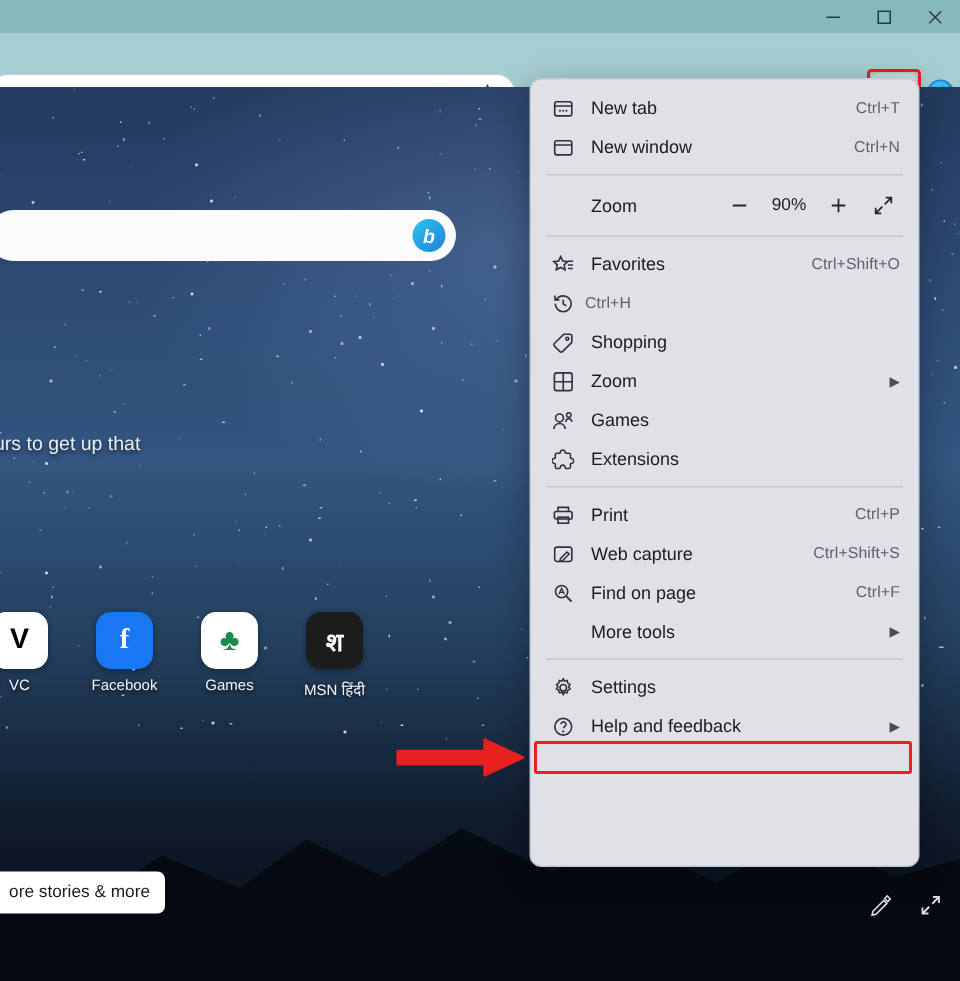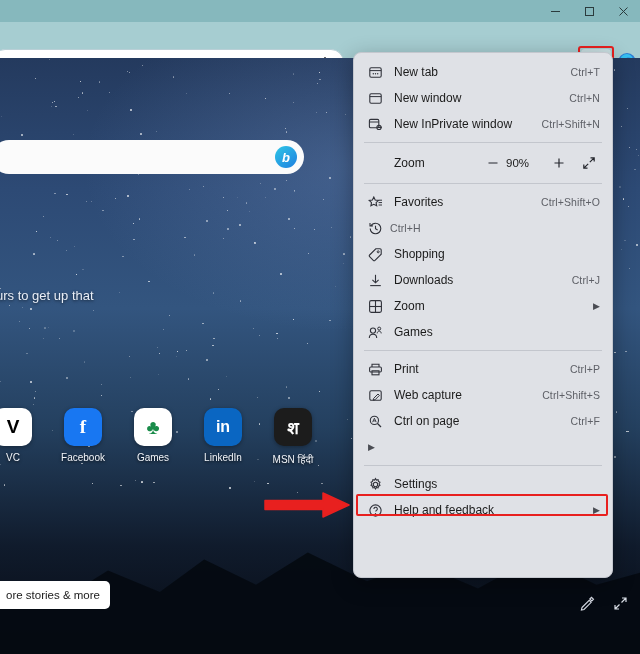--- a/index.html
+++ b/index.html
@@ -129,21 +129,21 @@
   .mi .caret { color:#4a4c53; font-size:9px; line-height:1; }
   .mi.noicon .lbl { padding-left:26px; }
   .sep { height:1px; background:#c3c6cd; margin:5px 10px; }
 
   .zoomrow {
     height:30px; display:flex; align-items:center;
     padding:0 10px 0 40px; color:#1b1b1b; font-size:12px;
   }
   .zoomrow .zlbl { flex:1; }
   .zbtn { width:26px; height:22px; display:flex; align-items:center; justify-content:center; color:#25272e; }
-  .zval { width:40px; text-align:left; font-size:11.5px; color:#1b1b1b; }
+  .zval { width:40px; text-align:center; font-size:11.5px; color:#1b1b1b; }
   .zfull { width:26px; height:22px; display:flex; align-items:center; justify-content:center; color:#25272e; margin-left:4px; }
   .zbtn svg, .zfull svg { display:block; }
 
   .settings-highlight {
     position:absolute; left:356px; top:494px; width:252px; height:22px;
     border:2px solid #e8201f; border-radius:2px; pointer-events:none; z-index:40;
   }
   .arrow { position:absolute; left:263px; top:491px; width:90px; height:28px; z-index:40; }
 </style>
 </head>
@@ -670,24 +670,20 @@
      </div>
         <div class="sc">
        <div class="sc-tile fb-tile">f</div>
        <div class="sc-label">Facebook</div>
      </div>
         <div class="sc">
        <div class="sc-tile ga-tile">♣</div>
        <div class="sc-label">Games</div>
      </div>
         <div class="sc">
-       <div class="sc-tile li-tile">in</div>
-       <div class="sc-label">LinkedIn</div>
-     </div>
-        <div class="sc">
        <div class="sc-tile msn-tile">श</div>
        <div class="sc-label">MSN हिंदी</div>
      </div>
       </div>
 
     <div class="stories-pill">
       <span>ore stories &amp; more</span>
     </div>
 
     <div class="page-tools">
@@ -724,32 +720,20 @@
         <div class="mi">
               <span class="ico">
             <svg width="15" height="15" viewBox="0 0 15 15">
               <rect x="1.8" y="2.8" width="11.4" height="9.4" rx="1.4" fill="none" stroke="currentColor" stroke-width="1.1"></rect>
               <line x1="1.8" y1="5.6" x2="13.2" y2="5.6" stroke="currentColor" stroke-width="1"></line>
             </svg>
           </span>
               <span class="lbl">New window</span>
               <span class="acc">Ctrl+N</span>
             </div>
-        <div class="mi">
-              <span class="ico">
-            <svg width="15" height="15" viewBox="0 0 15 15">
-              <rect x="1.4" y="2.4" width="9.4" height="8.4" rx="1.3" fill="none" stroke="currentColor" stroke-width="1.1"></rect>
-              <line x1="1.4" y1="5" x2="10.8" y2="5" stroke="currentColor" stroke-width="1"></line>
-              <circle cx="11" cy="10.4" r="2.1" fill="none" stroke="currentColor" stroke-width="1.1"></circle>
-              <line x1="11" y1="10.4" x2="13.8" y2="10.4" stroke="currentColor" stroke-width="1.1"></line>
-            </svg>
-          </span>
-              <span class="lbl">New InPrivate window</span>
-              <span class="acc">Ctrl+Shift+N</span>
-            </div>
       </div>
 
     <div class="sep"></div>
 
     <div class="zoomrow">
       <span class="zlbl">Zoom</span>
       <span class="zbtn">
         <svg width="14" height="14" viewBox="0 0 14 14">
             <line x1="2.5" y1="7" x2="11.5" y2="7" stroke="currentColor" stroke-width="1.2"></line>
           </svg>
@@ -798,51 +782,49 @@
               <path d="M7.8 1.8H12c.7 0 1.2.5 1.2 1.2v4.2L7 13.4a1.2 1.2 0 01-1.7 0L1.6 9.7a1.2 1.2 0 010-1.7z" fill="none" stroke="currentColor" stroke-width="1.1"></path>
               <circle cx="10.2" cy="4.8" r="1" fill="none" stroke="currentColor" stroke-width="1"></circle>
             </svg>
           </span>
               <span class="lbl">Shopping</span>
 
             </div>
         <div class="mi">
               <span class="ico">
             <svg width="15" height="15" viewBox="0 0 15 15">
-              <line x1="7.5" y1="1.8" x2="7.5" y2="9.6" stroke="currentColor" stroke-width="1.1"></line>
-              <path d="M4.4 6.8l3.1 3 3.1-3" fill="none" stroke="currentColor" stroke-width="1.1"></path>
-              <line x1="2.2" y1="12.6" x2="12.8" y2="12.6" stroke="currentColor" stroke-width="1.1"></line>
-            </svg>
-          </span>
-              <span class="lbl">Downloads</span>
-              <span class="acc">Ctrl+J</span>
-            </div>
-        <div class="mi">
-              <span class="ico">
-            <svg width="15" height="15" viewBox="0 0 15 15">
               <rect x="1.6" y="1.6" width="11.8" height="11.8" rx="1.6" fill="none" stroke="currentColor" stroke-width="1.1"></rect>
               <line x1="7.5" y1="1.6" x2="7.5" y2="13.4" stroke="currentColor" stroke-width="1.1"></line>
               <line x1="1.6" y1="7.5" x2="13.4" y2="7.5" stroke="currentColor" stroke-width="1.1"></line>
             </svg>
           </span>
               <span class="lbl">Zoom</span>
               <span class="caret">▶</span>
             </div>
         <div class="mi">
               <span class="ico">
             <svg width="15" height="15" viewBox="0 0 15 15">
               <circle cx="5" cy="5.6" r="2.6" fill="none" stroke="currentColor" stroke-width="1.1"></circle>
               <path d="M1.3 13c0-2.2 1.7-3.7 3.7-3.7s3.7 1.5 3.7 3.7" fill="none" stroke="currentColor" stroke-width="1.1"></path>
               <circle cx="11.2" cy="3.6" r="1.5" fill="none" stroke="currentColor" stroke-width="1"></circle>
               <path d="M9.2 8.4c0-1.4 1-2.3 2-2.3s2 .9 2 2.3" fill="none" stroke="currentColor" stroke-width="1"></path>
             </svg>
           </span>
               <span class="lbl">Games</span>
 
             </div>
+        <div class="mi">
+              <span class="ico">
+            <svg width="15" height="15" viewBox="0 0 15 15">
+              <path d="M5.6 2.2a1.6 1.6 0 013.1 0c0 .6 0 1 .6 1h2.1c.5 0 .9.4.9.9v2c0 .6.4.6 1 .6a1.6 1.6 0 010 3.1c-.6 0-1 0-1 .6v2c0 .5-.4.9-.9.9H9.3c-.6 0-.6-.4-.6-1a1.6 1.6 0 00-3.1 0c0 .6 0 1-.6 1H3.1a.9.9 0 01-.9-.9v-2c0-.6-.4-.6-1-.6a1.6 1.6 0 010-3.1c.6 0 1 0 1-.6v-2c0-.5.4-.9.9-.9H5c.6 0 .6-.4.6-1z" fill="none" stroke="currentColor" stroke-width="1.05"></path>
+            </svg>
+          </span>
+              <span class="lbl">Extensions</span>
+
+            </div>
       </div>
     <div class="sep"></div>
     <div id="menu-group-3">
         <div class="mi">
               <span class="ico">
             <svg width="15" height="15" viewBox="0 0 15 15">
               <path d="M4 5V2.2h7V5" fill="none" stroke="currentColor" stroke-width="1.1"></path>
               <rect x="1.6" y="5" width="11.8" height="5" rx="1.2" fill="none" stroke="currentColor" stroke-width="1.1"></rect>
               <rect x="4" y="8.8" width="7" height="4" fill="none" stroke="currentColor" stroke-width="1.1"></rect>
             </svg>
@@ -861,25 +843,26 @@
               <span class="acc">Ctrl+Shift+S</span>
             </div>
         <div class="mi">
               <span class="ico">
             <svg width="15" height="15" viewBox="0 0 15 15">
               <circle cx="6.4" cy="6.4" r="4.1" fill="none" stroke="currentColor" stroke-width="1.1"></circle>
               <line x1="9.5" y1="9.5" x2="13" y2="13" stroke="currentColor" stroke-width="1.2"></line>
               <path d="M4.6 8.2l1.8-4 1.8 4M5.2 6.9h2.4" fill="none" stroke="currentColor" stroke-width=".9"></path>
             </svg>
           </span>
-              <span class="lbl">Ctrl on page</span>
+              <span class="lbl">Find on page</span>
               <span class="acc">Ctrl+F</span>
             </div>
         <div class="mi noicon">
 
+              <span class="lbl">More tools</span>
               <span class="caret">▶</span>
             </div>
       </div>
     <div class="sep"></div>
     <div id="menu-group-4">
         <div class="mi">
               <span class="ico">
             <svg width="15" height="15" viewBox="0 0 15 15">
               <circle cx="7.5" cy="7.5" r="2.2" fill="none" stroke="currentColor" stroke-width="1.1"></circle>
               <path d="M7.5 1.6l.9 1.5 1.7-.4.4 1.7 1.5.9-.9 1.5.9 1.5-1.5.9-.4 1.7-1.7-.4-.9 1.5-.9-1.5-1.7.4-.4-1.7-1.5-.9.9-1.5-.9-1.5 1.5-.9.4-1.7 1.7.4z" fill="none" stroke="currentColor" stroke-width="1.05"></path>

